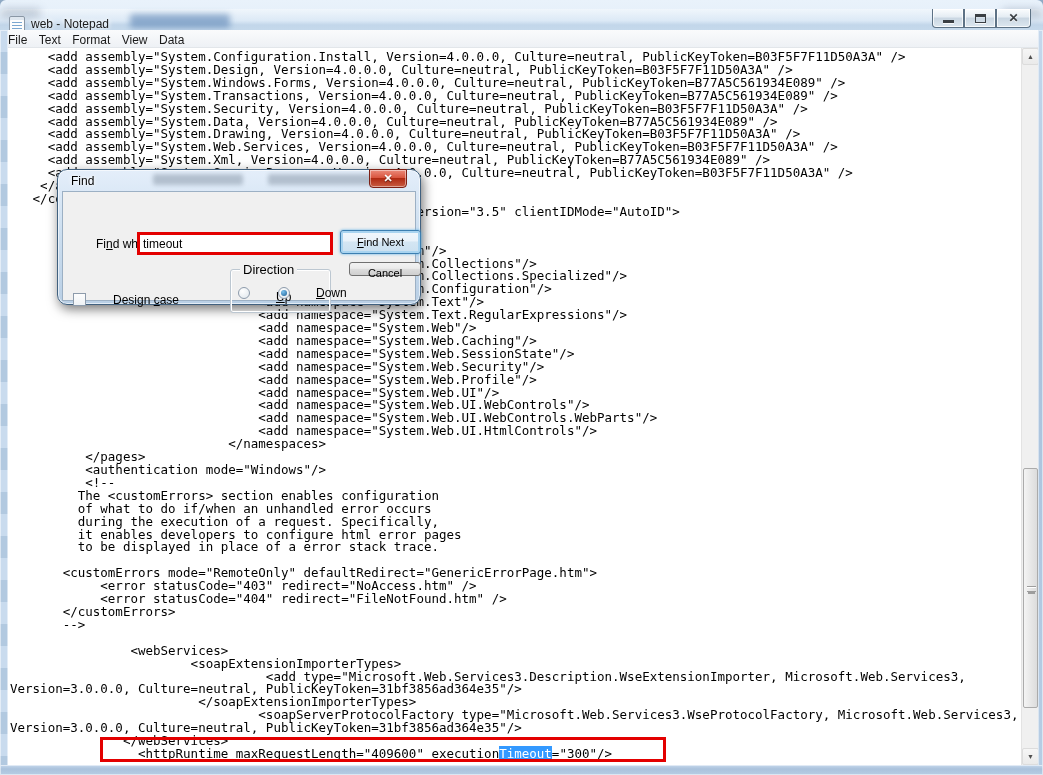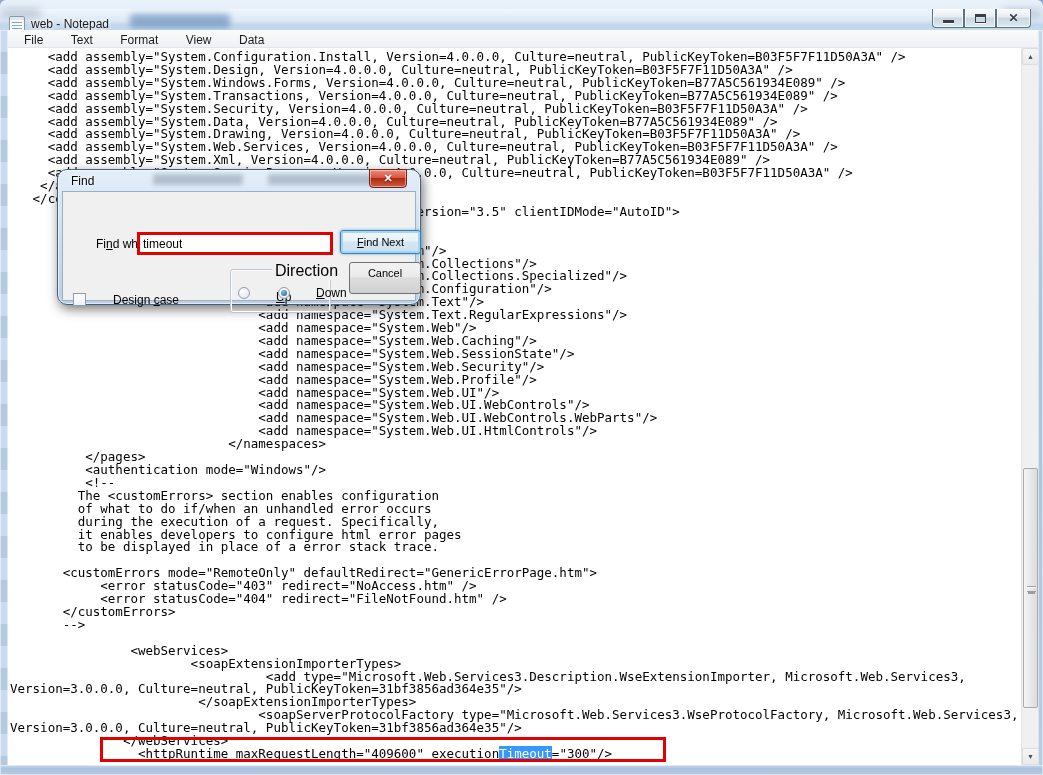--- a/index.html
+++ b/index.html
@@ -27,21 +27,21 @@
          background:linear-gradient(180deg,#fbfdfe 0%,#e4ecf3 45%,#c9d6e2 50%,#dde7ef 100%);
          position:relative; box-shadow:inset 0 0 0 1px rgba(255,255,255,.75); }
   .cap-btn:first-child { border-radius:0 0 0 4px; }
   .cap-btn:last-child  { border-radius:0 0 4px 0; width:35px; }
   .glyph-min { position:absolute; left:10px; top:11px; width:11px; height:3px; background:#3a3f44; box-shadow:0 1px 0 rgba(255,255,255,.8);}
   .glyph-max { position:absolute; left:10px; top:5px; width:11px; height:9px; border:1px solid #3a3f44; border-top:3px solid #3a3f44; box-shadow:0 1px 0 rgba(255,255,255,.8);}
   .glyph-close { position:absolute; left:0; top:2px; width:100%; text-align:center; font-size:12px; font-weight:bold; color:#3a3f44; text-shadow:0 1px 0 rgba(255,255,255,.8);}
 
   .menubar { position:absolute; left:8px; top:30px; width:1030px; height:18px;
          background:linear-gradient(180deg,#fafbfc,#eef1f5); border-bottom:1px solid #e2e6ea; }
-  .menu-item { display:inline-block; padding:2px 7px 0 16px; font-size:12px; color:#1a1a1a; height:18px; }
+  .menu-item { display:inline-block; padding:2px 7px 0 0; font-size:12px; color:#1a1a1a; height:18px; }
 
   
   .editor { position:absolute; left:8px; top:48px; width:1013px; height:717px; background:#fff; overflow:hidden; }
   .code { position:absolute; left:2px; top:3px;
           font-family:"DejaVu Sans Mono", monospace; font-size:12.5px; line-height:12.9px;
           white-space:pre; color:#000; }
   .sel { background:#3399ff; color:#fff; }
 
   
   .vscroll { position:absolute; left:1021px; top:48px; width:17px; height:717px; background:#f0f0f0;
@@ -88,24 +88,24 @@
          border:3px solid #e30000; background:#fff; z-index:3; }
   .find-input { position:absolute; left:3px; top:1px; width:184px; height:15px; border:none; outline:none;
          font-family:"Liberation Sans",sans-serif; font-size:12px; color:#000; background:transparent; padding:0; }
   .btn { position:absolute; font-size:11px; color:#000; text-align:center;
          border:1px solid #707070; border-radius:3px;
          background:linear-gradient(180deg,#f2f2f2 0%,#ebebeb 45%,#dddddd 50%,#cfcfcf 100%); }
   .btn-default { border:1px solid #3c7fb1;
          box-shadow:0 0 0 2px #a9d4f0 inset, 0 0 3px #5eb0e5;
          background:linear-gradient(180deg,#f1f7fc 0%,#e9f2fa 45%,#d4e6f3 50%,#cbe0f0 100%); }
   .find-next { left:277px; top:38px; width:81px; height:24px; line-height:22px; }
-  .cancel    { left:286px; top:70px; width:72px; height:32px; line-height:20px; }
+  .cancel    { left:286px; top:70px; width:72px; height:14px; line-height:20px; }
   .groupbox  { position:absolute; left:167px; top:77px; width:101px; height:44px;
          border:1px solid #bcc7d1; border-radius:3px; box-shadow:inset 0 0 0 1px #fff; }
-  .gb-label  { position:absolute; left:9px; top:-8px; background:#f0f0f0; padding:0 3px; font-size:16px;margin-left:32px; }
+  .gb-label  { position:absolute; left:9px; top:-8px; background:#f0f0f0; padding:0 3px; font-size:13px; }
   .radio { position:absolute; width:12px; height:12px; border:1px solid #8d9bab; border-radius:50%;
          background:radial-gradient(circle at 35% 30%,#fefefe,#dfe6ec); }
   .radio.on::after { content:""; position:absolute; left:2px; top:2px; width:6px; height:6px;
          border-radius:50%; background:radial-gradient(circle at 35% 30%,#79c1ef,#1e5f93); }
   .checkbox { position:absolute; left:10px; top:101px; width:13px; height:13px;
          border:1px solid #8d9bab; background:linear-gradient(180deg,#fdfdfd,#eef2f5); }
   u { text-decoration:underline; }
 </style>
 </head>
 <body>

